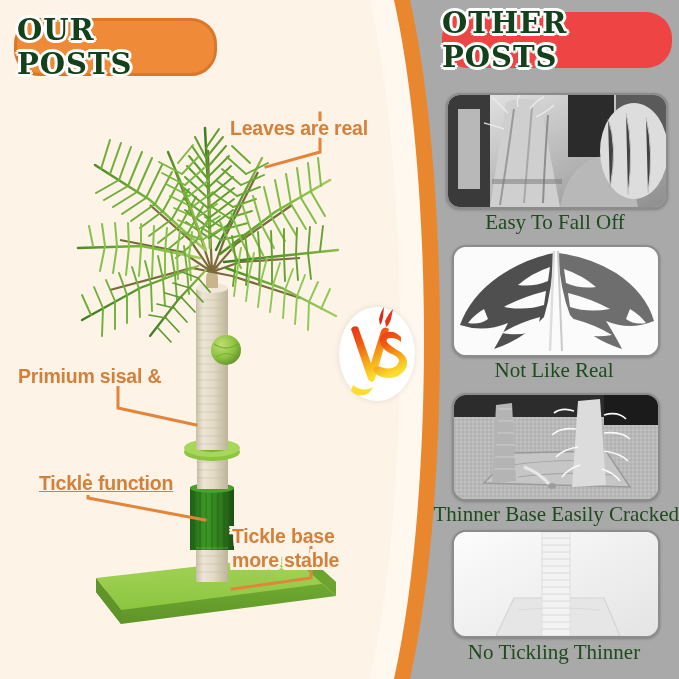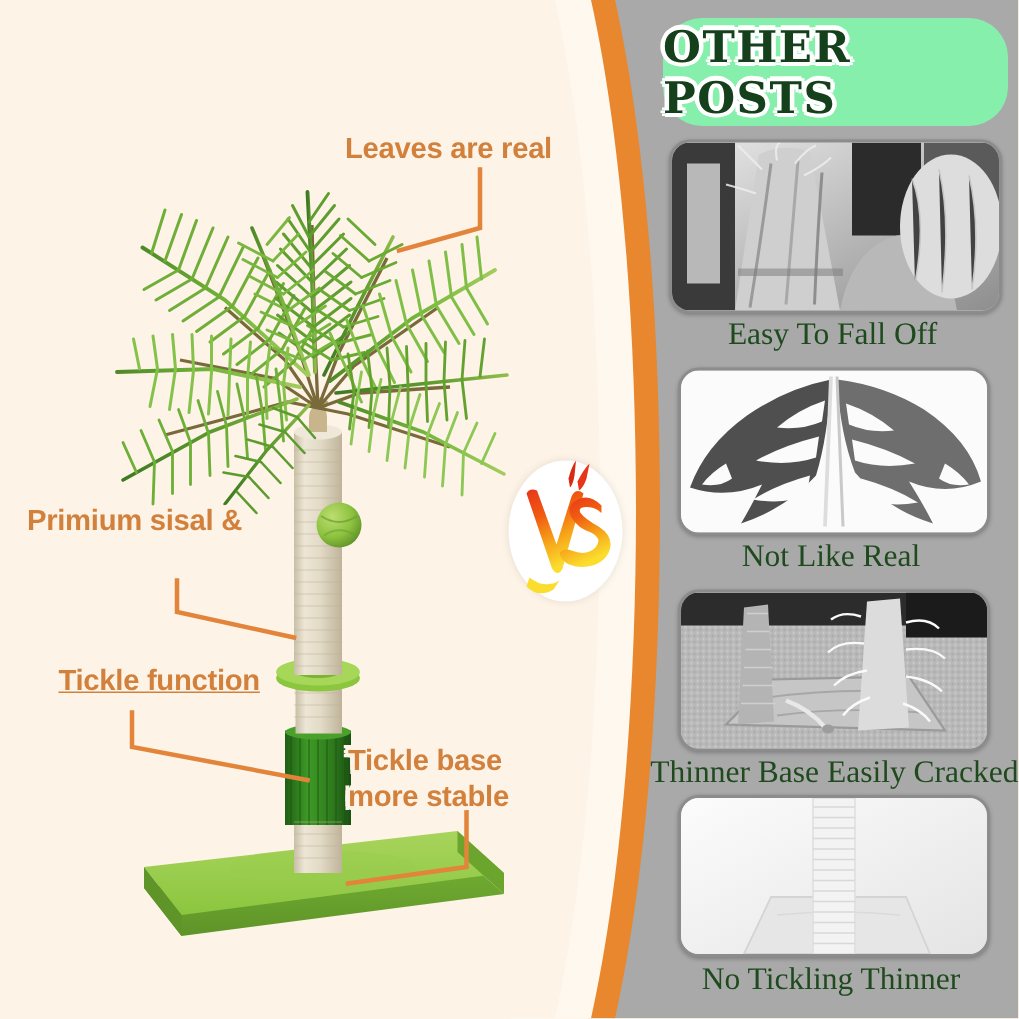--- a/index.html
+++ b/index.html
@@ -41,22 +41,22 @@
       -2px -2px 0 #fff, 2px -2px 0 #fff, -2px 2px 0 #fff, 2px 2px 0 #fff,
       -3px 0 0 #fff, 3px 0 0 #fff, 0 -3px 0 #fff, 0 3px 0 #fff;
   }
   .badge-our{
     left:14px;top:18px;width:197px;height:52px;
     background:#EE8A38;
     border:3px solid #D9782A;
     font-size:29px;
   }
   .badge-other{
-    left:442px;top:12px;width:230px;height:72px;
-    background:#86efac;
+    left:442px;top:12px;width:230px;height:56px;
+    background:#ef4444;
     border:0;
     font-size:29px;
   }
 
   
   .photo-card{
     position:absolute;
     border-radius:14px;
     border:2px solid #8C8C8C;
     overflow:hidden;
@@ -87,20 +87,21 @@
     color:#D2813C;
     font-weight:bold;
     font-size:19.5px;
     line-height:1.22;
     letter-spacing:-.2px;
     text-shadow:
       -2px -2px 0 #FDF3E7, 2px -2px 0 #FDF3E7, -2px 2px 0 #FDF3E7, 2px 2px 0 #FDF3E7,
       -3px 0 0 #FDF3E7, 3px 0 0 #FDF3E7, 0 -3px 0 #FDF3E7, 0 3px 0 #FDF3E7,
       -3px -3px 0 #FDF3E7, 3px 3px 0 #FDF3E7, 3px -3px 0 #FDF3E7, -3px 3px 0 #FDF3E7;
     z-index:20;
+    margin-top:29px;
   }
   svg.leaders{position:absolute;left:0;top:0;width:679px;height:679px;pointer-events:none;z-index:10;}
   svg.tree{position:absolute;left:0;top:0;width:679px;height:679px;z-index:5;}
 </style>
 </head>
 <body>
 
 <div id="stage">
 
   <div class="gray-panel"></div>
@@ -488,20 +489,23 @@
 
   <div class="anno" style="left:39px;top:443px;text-decoration:underline;">
     <div>Tickle function</div>
   </div>
 
   <div class="anno" style="left:232px;top:496px;">
     <div>Tickle base</div>
     <div>more stable</div>
   </div>
 
+  <div class="badge badge-our">
+    <span>OUR POSTS</span>
+  </div>
   <div class="badge badge-other">
     <span>OTHER POSTS</span>
   </div>
 
   <div class="photo-card" style="left:446px;top:93px;width:218px;height:112px;">
     <svg viewBox="0 0 218 112" width="218" height="112">
       <defs>
         <linearGradient id="g1bg" x1="0" y1="0" x2="1" y2="1">
           <stop offset="0%" stop-color="#e9e9e9"></stop>
             <stop offset="100%" stop-color="#8e8e8e"></stop>

